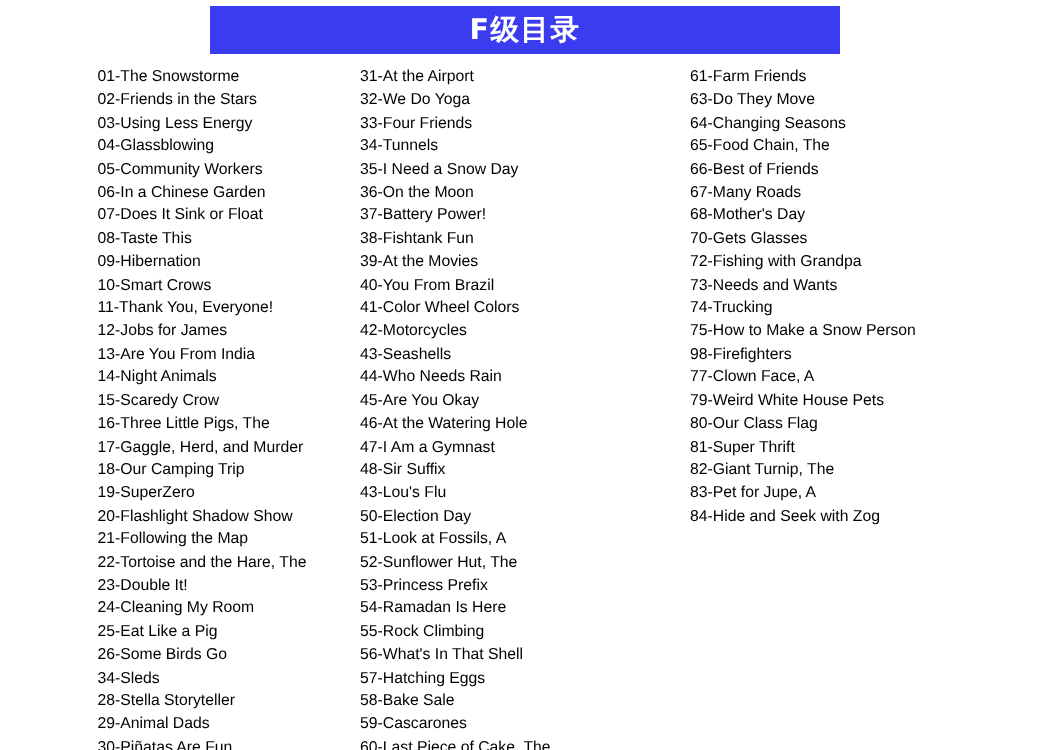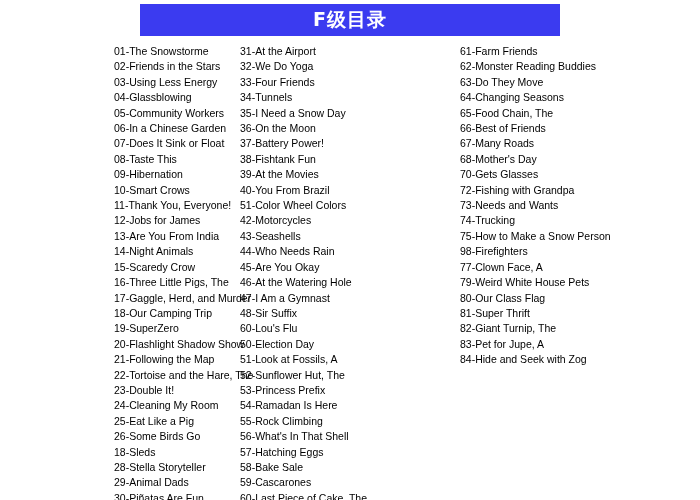--- a/index.html
+++ b/index.html
@@ -46,21 +46,21 @@
     width: 700px;
     height: 460px;
     display: flex;
     flex-direction: row;
     box-sizing: border-box;
   }
   .column {
     box-sizing: border-box;
     padding-top: 4px;
   }
-  .col-1 { width: 240px; padding-left: 114px; }
+  .col-1 { width: 240px; padding-left: 65px; }
   .col-2 { width: 220px; padding-left: 0px; }
   .col-3 { width: 240px; padding-left: 0px; }
   .entry {
     font-size: 10.5px;
     line-height: 15.4px;
     color: #000000;
     white-space: nowrap;
     font-family: "Liberation Sans", sans-serif;
   }
 </style>
@@ -94,60 +94,59 @@
         <div class="entry">17-Gaggle, Herd, and Murder</div>
         <div class="entry">18-Our Camping Trip</div>
         <div class="entry">19-SuperZero</div>
         <div class="entry">20-Flashlight Shadow Show</div>
         <div class="entry">21-Following the Map</div>
         <div class="entry">22-Tortoise and the Hare, The</div>
         <div class="entry">23-Double It!</div>
         <div class="entry">24-Cleaning My Room</div>
         <div class="entry">25-Eat Like a Pig</div>
         <div class="entry">26-Some Birds Go</div>
-        <div class="entry">18-Sleds</div>
+        <div class="entry">34-Sleds</div>
         <div class="entry">28-Stella Storyteller</div>
         <div class="entry">29-Animal Dads</div>
         <div class="entry">30-Piñatas Are Fun</div>
       </div>
     <div class="column col-2">
         <div class="entry">31-At the Airport</div>
         <div class="entry">32-We Do Yoga</div>
         <div class="entry">33-Four Friends</div>
         <div class="entry">34-Tunnels</div>
         <div class="entry">35-I Need a Snow Day</div>
         <div class="entry">36-On the Moon</div>
         <div class="entry">37-Battery Power!</div>
         <div class="entry">38-Fishtank Fun</div>
         <div class="entry">39-At the Movies</div>
         <div class="entry">40-You From Brazil</div>
-        <div class="entry">51-Color Wheel Colors</div>
+        <div class="entry">41-Color Wheel Colors</div>
         <div class="entry">42-Motorcycles</div>
         <div class="entry">43-Seashells</div>
         <div class="entry">44-Who Needs Rain</div>
         <div class="entry">45-Are You Okay</div>
         <div class="entry">46-At the Watering Hole</div>
         <div class="entry">47-I Am a Gymnast</div>
         <div class="entry">48-Sir Suffix</div>
-        <div class="entry">60-Lou's Flu</div>
+        <div class="entry">43-Lou's Flu</div>
         <div class="entry">50-Election Day</div>
         <div class="entry">51-Look at Fossils, A</div>
         <div class="entry">52-Sunflower Hut, The</div>
         <div class="entry">53-Princess Prefix</div>
         <div class="entry">54-Ramadan Is Here</div>
         <div class="entry">55-Rock Climbing</div>
         <div class="entry">56-What's In That Shell</div>
         <div class="entry">57-Hatching Eggs</div>
         <div class="entry">58-Bake Sale</div>
         <div class="entry">59-Cascarones</div>
         <div class="entry">60-Last Piece of Cake, The</div>
       </div>
     <div class="column col-3">
         <div class="entry">61-Farm Friends</div>
-        <div class="entry">62-Monster Reading Buddies</div>
         <div class="entry">63-Do They Move</div>
         <div class="entry">64-Changing Seasons</div>
         <div class="entry">65-Food Chain, The</div>
         <div class="entry">66-Best of Friends</div>
         <div class="entry">67-Many Roads</div>
         <div class="entry">68-Mother's Day</div>
         <div class="entry">70-Gets Glasses</div>
         <div class="entry">72-Fishing with Grandpa</div>
         <div class="entry">73-Needs and Wants</div>
         <div class="entry">74-Trucking</div>

